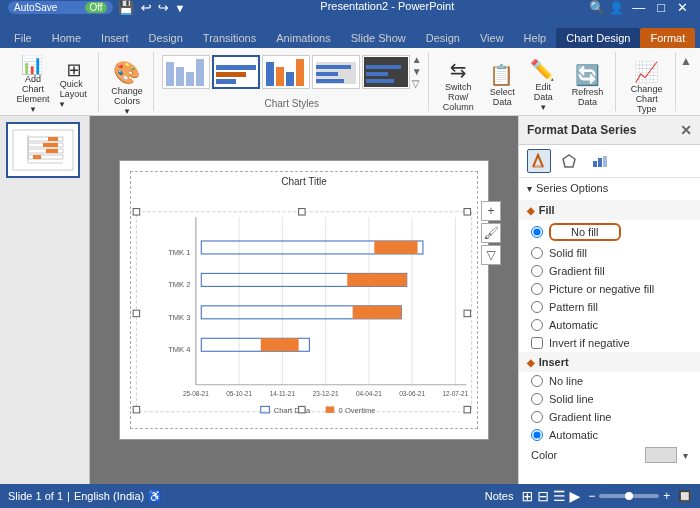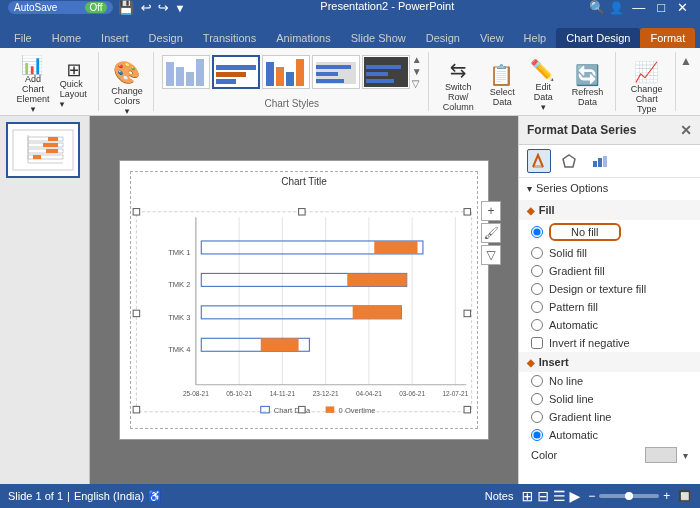--- a/index.html
+++ b/index.html
@@ -698,21 +698,21 @@
       <div class="radio-option">
         <input type="radio" name="fill" style="">
         <span>Solid fill</span>
       </div>
       <div class="radio-option">
         <input type="radio" name="fill" style="">
         <span>Gradient fill</span>
       </div>
       <div class="radio-option">
         <input type="radio" name="fill" style="">
-        <span>Design or texture fill</span>
+        <span>Picture or negative fill</span>
       </div>
       <div class="radio-option">
         <input type="radio" name="fill" style="">
         <span>Pattern fill</span>
       </div>
       <div class="radio-option">
         <input type="radio" name="fill" style="">
         <span>Automatic</span>
       </div>
       <div class="checkbox-option">

